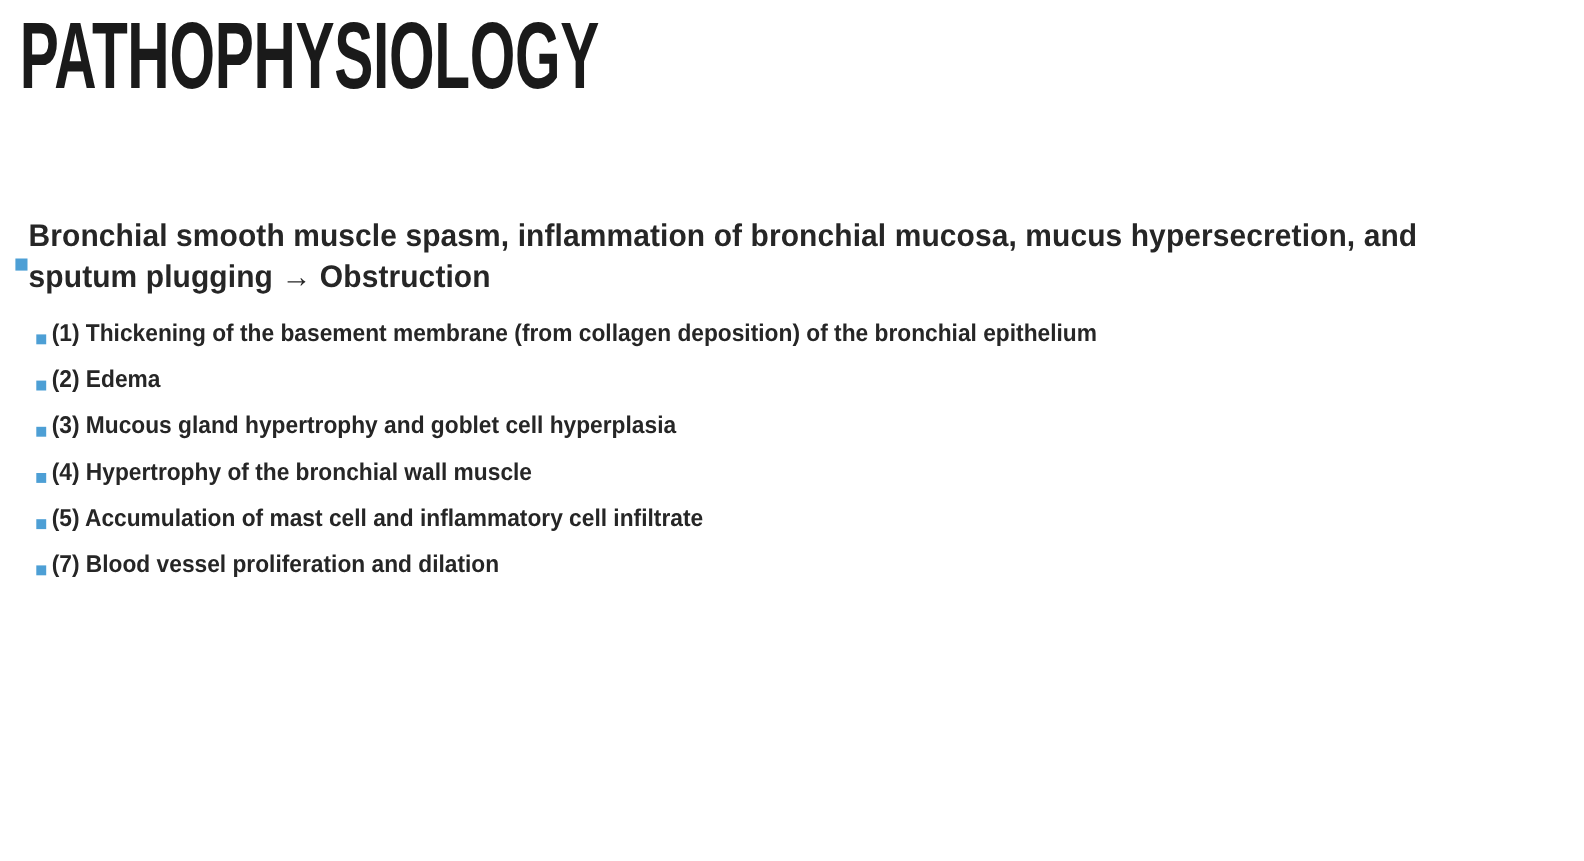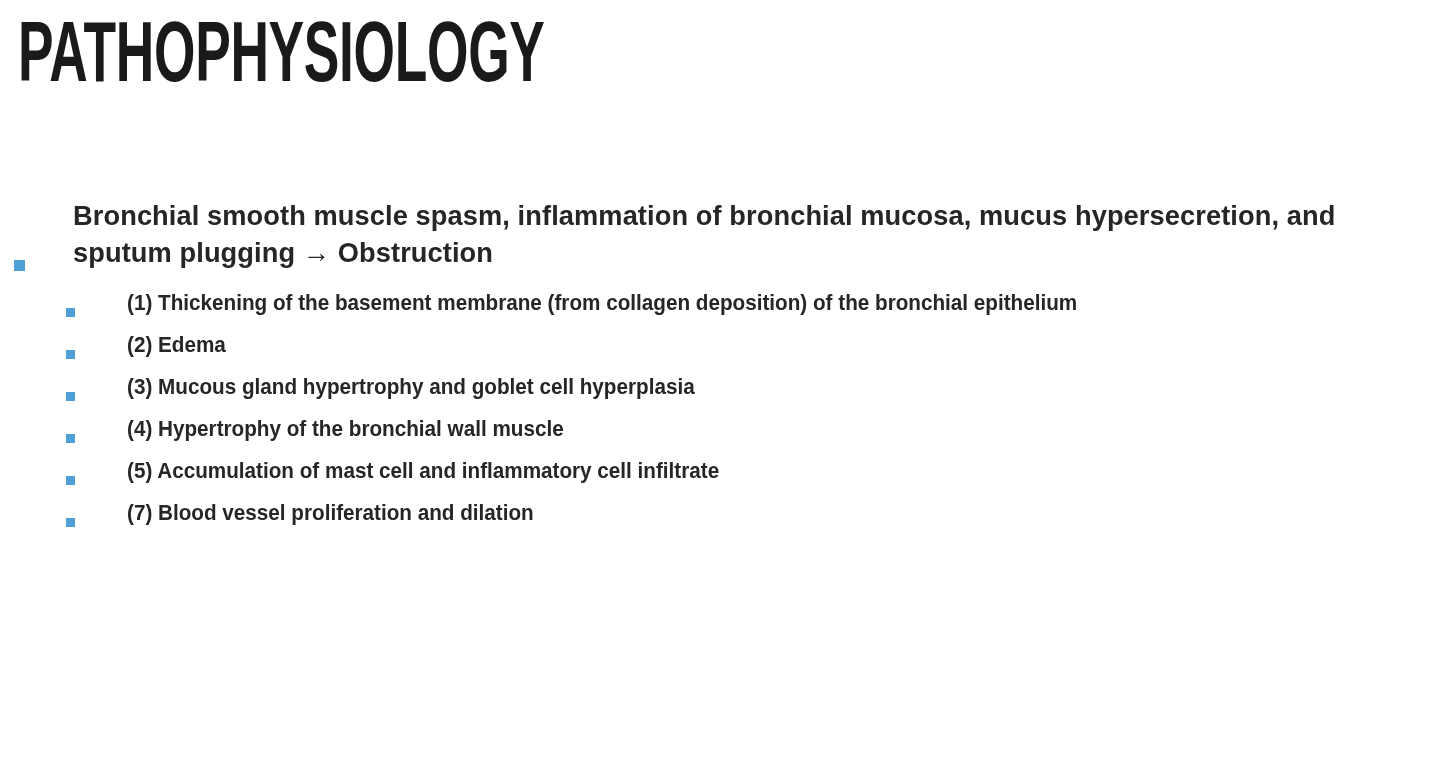--- a/index.html
+++ b/index.html
@@ -43,23 +43,22 @@
   
   .body-content {
     position: absolute;
     left: 0;
     top: 197px;
     width: 1440px;
   }
 
   .bullet {
     display: flex;
-    align-items: flex-end;
+    align-items: center;
     position: relative;
-    gap: 47px;
   }
 
   
   .lvl1 {
     padding-left: 14px;
     margin-bottom: 27px;
   }
   .lvl1 .marker {
     flex: 0 0 auto;
     width: 11px;
@@ -78,21 +77,20 @@
     color: #262626;
     transform: scaleX(0.955);
     transform-origin: left center;
     width: 104.7%;
   }
 
   
   .sublist {
     margin-top: -10px;
     margin-bottom: 20px;
-    padding-left: 33px;
   }
   .lvl2 {
     padding-left: 33px;
     margin-bottom: 13px;
   }
   .lvl2 .marker {
     flex: 0 0 auto;
     width: 9px;
     height: 9px;
     background: #4D9FD5;

